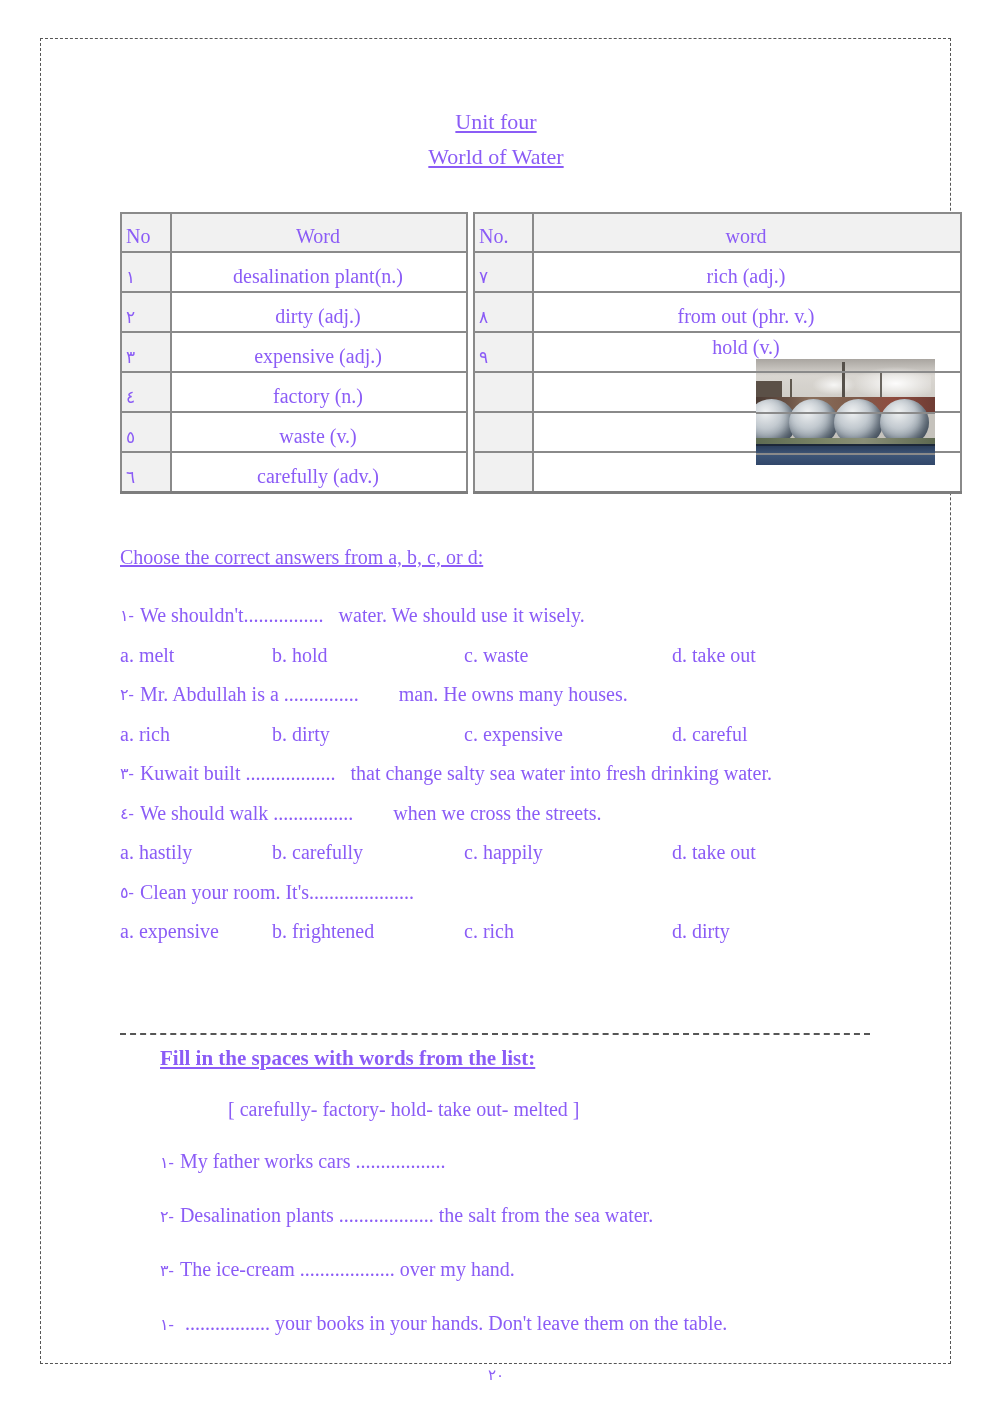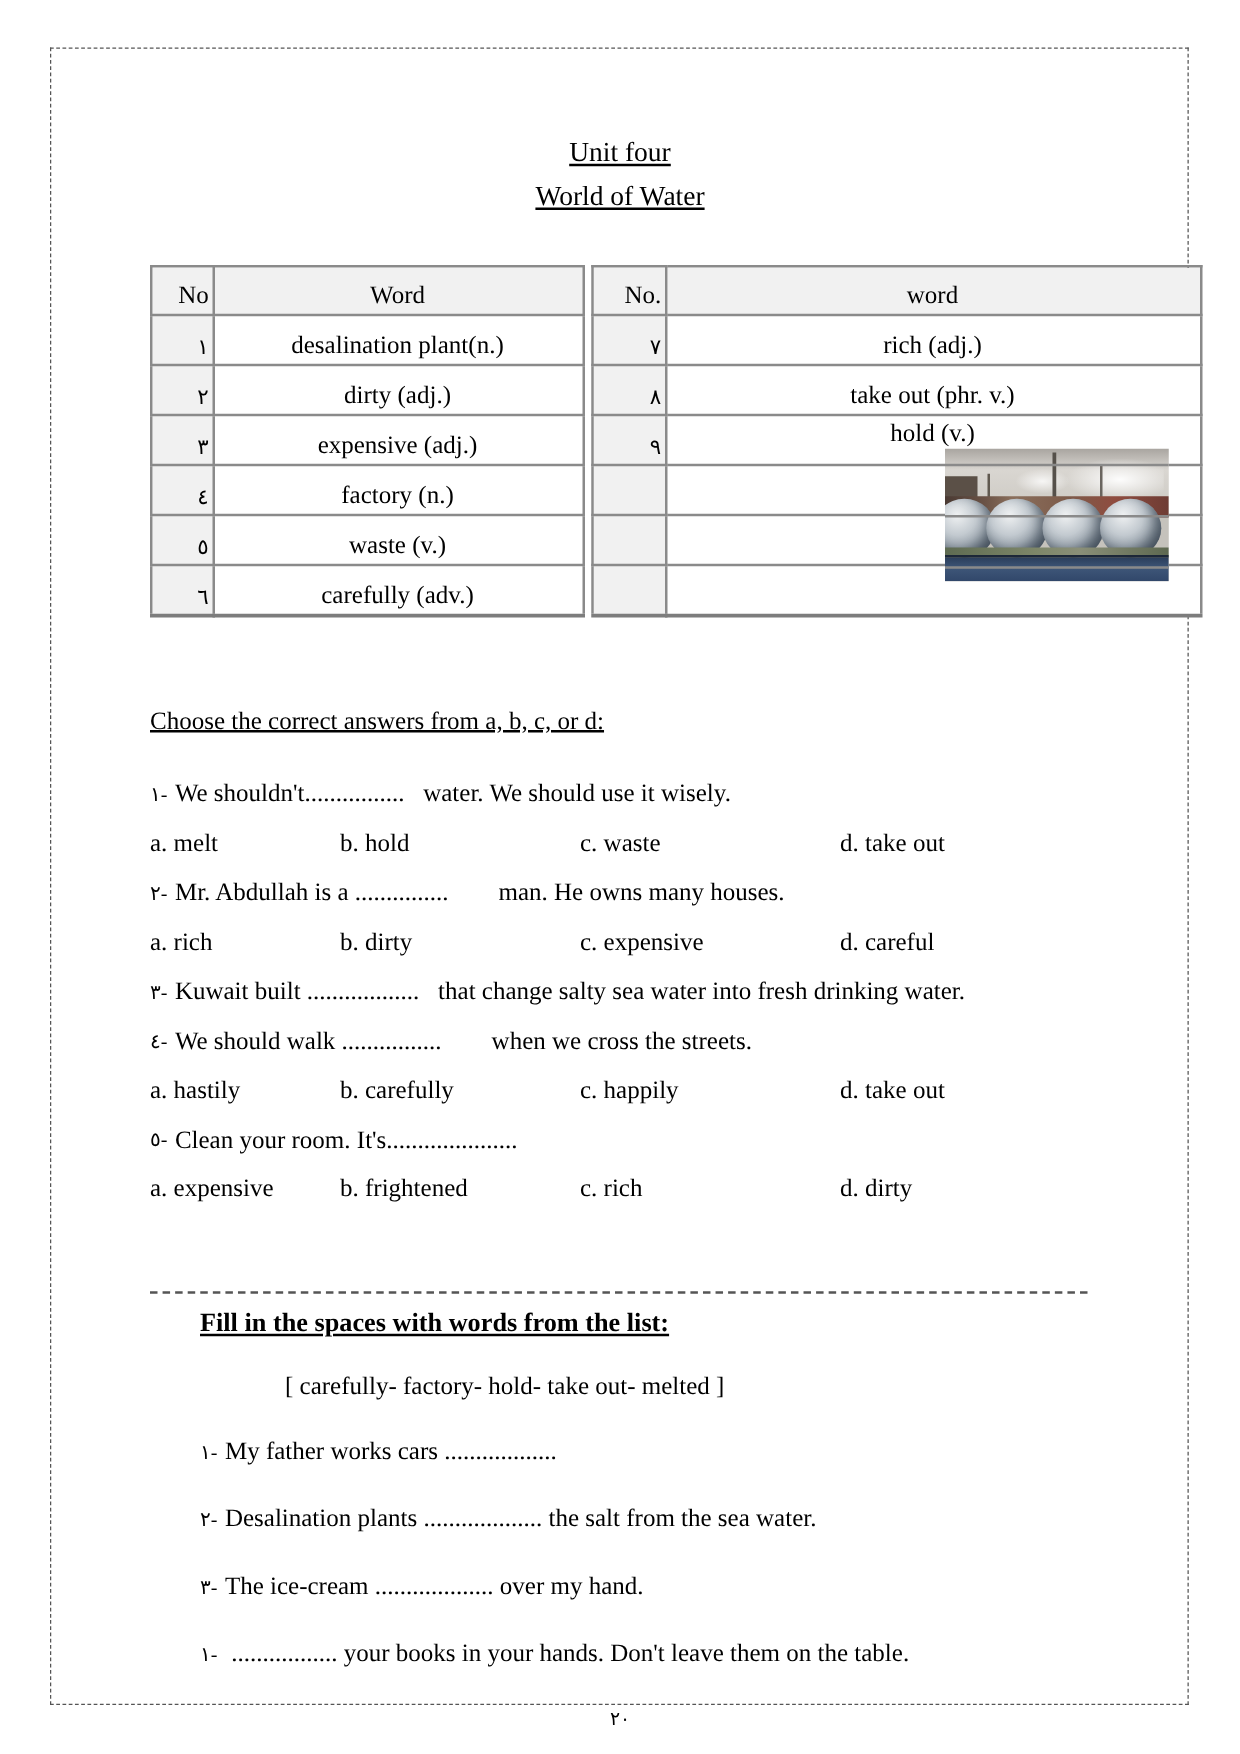--- a/index.html
+++ b/index.html
@@ -2,21 +2,21 @@
 <html><head>
 <meta charset="utf-8">
 <style>
   * { box-sizing: border-box; }
   html,body { margin:0; padding:0; background:#ffffff; }
   .page {
     position: relative;
     width: 992px; height: 1403px;
     background: #ffffff;
     font-family: "Liberation Serif", "DejaVu Sans", serif;
-    color: #000000;
+    color: #8b5cf6;
     overflow: hidden;
   }
   .page-border {
     position: absolute; left:40px; top:38px;
     width: 911px; height: 1326px;
     border: 1px dashed #555;
   }
   
   .title-block { position:absolute; top:104px; left:0; width:100%; text-align:center;
                  font-size:22px; line-height:35px; }
@@ -26,21 +26,21 @@
   .vt td {
     border: 2px solid #8a8a8a;
     padding: 0 6px 3px 4px;
     font-size: 20px;
     vertical-align: bottom;
     overflow: hidden;
   }
   .vt { border: 2px solid #7d7d7d; border-bottom-width:3px; }
   .vt tr.head td { background:#f1f1f1; height:39px; }
   .vt tr.datarow td { height: 40px; }
-  .vt td.no { background:#f1f1f1; text-align:right; font-size:17px; padding-right:3px; }
+  .vt td.no { background:#f1f1f1; font-size:17px; padding-right:3px; }
   .vt td.word { text-align:center; background:#fff; }
   .vt td.word.top { vertical-align: top; padding-top: 3px; }
   .vt tr.head td.no { font-size:20px; }
   .vt-left  { left:120px; top:212px; }
   .vt-right { left:473px; top:212px; }
   
   .photo { position:absolute; left:756px; top:359px; width:179px; height:106px;
            overflow:hidden; z-index:3;
            background: linear-gradient(180deg,#a9a5a0 0%, #d9d6d1 16%, #d0cdc7 38%, #c5c2bc 48%); }
   .ph-smoke  { position:absolute; right:4px;  top:8px;  width:78px; height:30px;
@@ -60,21 +60,21 @@
   .ph-ground { position:absolute; left:0; top:79px; width:100%; height:8px;
     background: linear-gradient(90deg,#5e6b52,#7d8668 40%,#8a8f78 60%,#5d6850); }
   .ph-water { position:absolute; left:0; top:85px; width:100%; height:21px;
     border-top: 2px solid #1c2738;
     background: linear-gradient(180deg,#2b3e5b 0%, #3e5678 45%, #31476a 100%); }
   .ph-line { position:absolute; left:0; width:100%; height:2px; background:#8a8a8a; z-index:5; }
   .ph-l1 { top:12px; } .ph-l2 { top:53px; } .ph-l3 { top:94px; }
   
   .mcq { position:absolute; left:120px; top:546px; width:812px; font-size:20px; }
   .mcq-heading { display:inline-block; text-decoration:underline; }
-  .mcq-head-row { height:50px;margin-top:20px; }
+  .mcq-head-row { height:50px; }
   .mcq .line { height:39.5px; display:flex; align-items:center; white-space:pre; }
   .qnum { font-size:16px; padding-right:6px; white-space:pre; }
   .qtext { white-space:pre; }
   .opt { display:inline-block; white-space:pre; }
   .opt-a { min-width:152px; } .opt-b { min-width:192px; } .opt-c { min-width:208px; }
   
   .sep { position:absolute; left:120px; top:1033px; width:750px; border-top:2px dashed #555; }
   .fill { position:absolute; left:120px; top:1045px; width:812px; font-size:20px; }
   .fill-heading { margin-left:40px; font-weight:bold; font-size:21px; line-height:26px;
                   display:inline-block; text-decoration:underline; }
@@ -140,21 +140,21 @@
         <tr class="head">
       <td class="no">No.</td>
       <td class="word">word</td>
     </tr>
     <tr class="datarow">
       <td class="no">٧</td>
       <td class="word">rich (adj.)</td>
     </tr>
     <tr class="datarow">
       <td class="no">٨</td>
-      <td class="word">take out (phr. v.)</td>
+      <td class="word">from out (phr. v.)</td>
     </tr>
     <tr class="datarow">
       <td class="no">٩</td>
       <td class="word top">hold (v.)</td>
     </tr>
     <tr class="datarow">
       <td class="no"></td>
       <td class="word"></td>
     </tr>
     <tr class="datarow">

